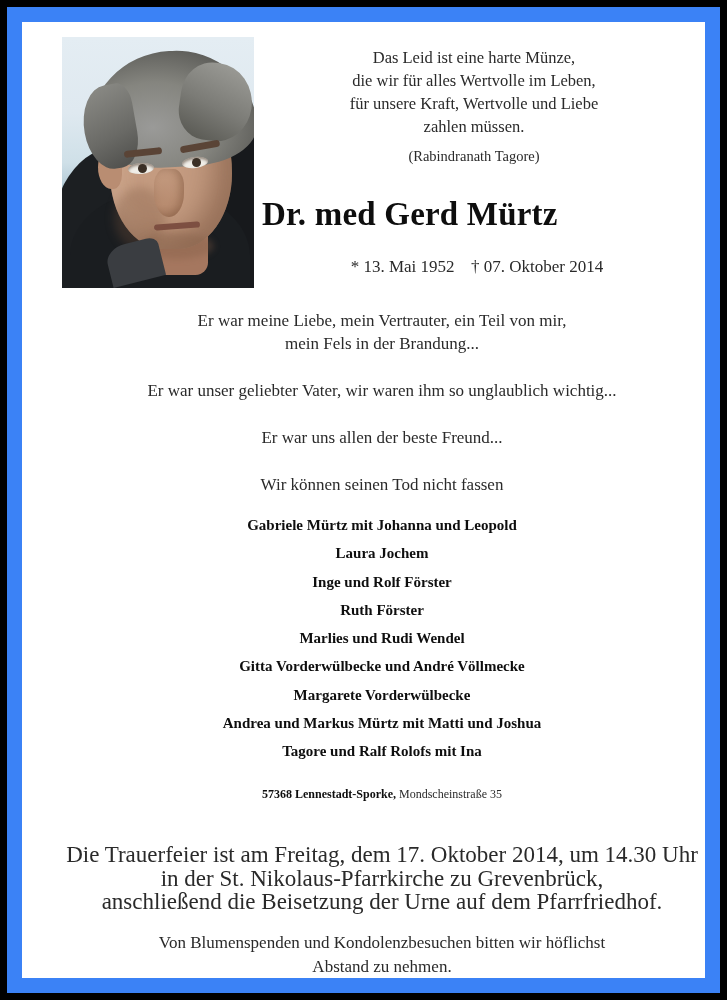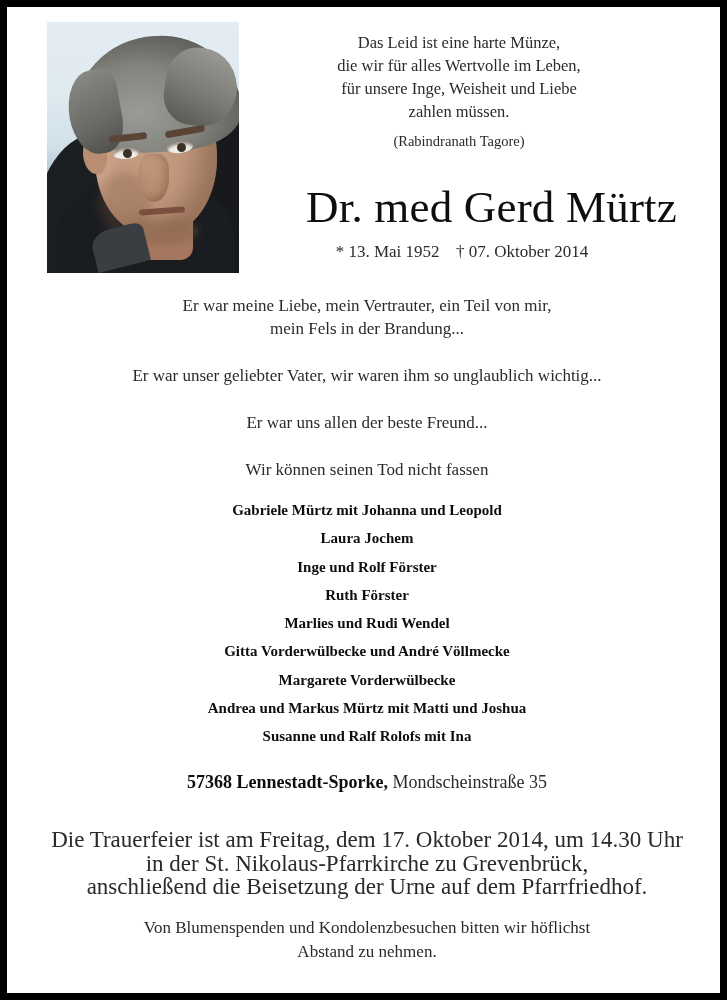--- a/index.html
+++ b/index.html
@@ -14,21 +14,21 @@
     font-family: "Liberation Serif", "DejaVu Serif", serif;
   }
 
   .notice {
     position: relative;
     box-sizing: border-box;
     width: 727px;
     height: 1000px;
     background: #3b82f6;
     border: 7px solid #000000;
-    padding: 0;
+    padding: 15px;
   }
 
   .page {
     position: relative;
     box-sizing: border-box;
     width: 100%;
     height: 100%;
     background: #ffffff;
     overflow: hidden;
   }
@@ -178,23 +178,23 @@
     font-size: 14.5px;
     line-height: 20px;
     color: #2a2a2a;
   }
 
   .deceased-name {
     position: absolute;
     left: 240px;
     top: 174px;
     width: 430px;
-    text-align: right;
-    font-size: 45px;
-    font-weight: normal;
+    text-align: left;
+    font-size: 33px;
+    font-weight: bold;
     letter-spacing: .2px;
     color: #0e0e0e;
   }
 
   .dates {
     position: absolute;
     left: 240px;
     top: 235px;
     width: 430px;
     text-align: center;
@@ -229,21 +229,21 @@
     line-height: 28.3px;
     color: #0e0e0e;
   }
 
   .address {
     position: absolute;
     left: 20px;
     top: 765px;
     width: 680px;
     text-align: center;
-    font-size: 18px;
+    font-size: 12px;
     color: #2a2a2a;
     font-family: Liberation Serif, serif;
   }
   .address .bold { font-weight: bold; color: #0e0e0e; }
 
   .ceremony {
     position: absolute;
     left: 20px;
     top: 821px;
     width: 680px;
@@ -292,21 +292,21 @@
         <div class="ph-nose"></div>
         <div class="ph-mouth"></div>
         <div class="ph-chin"></div>
         <div class="ph-collar"></div>
       </div>
     </div>
 
     <div class="quote">
       <div>Das Leid ist eine harte Münze,</div>
       <div>die wir für alles Wertvolle im Leben,</div>
-      <div>für unsere Inge, Weisheit und Liebe</div>
+      <div>für unsere Kraft, Wertvolle und Liebe</div>
       <div>zahlen müssen.</div>
       <div class="quote-attrib">(Rabindranath Tagore)</div>
     </div>
 
     <div class="deceased-name">Dr. med Gerd Mürtz</div>
 
     <div class="dates">
       <span>*</span>
       <span>13. Mai 1952</span>
       <span class="sep"></span>
@@ -324,21 +324,21 @@
 
     <div class="family">
       <div>Gabriele Mürtz mit Johanna und Leopold</div>
       <div>Laura Jochem</div>
       <div>Inge und Rolf Förster</div>
       <div>Ruth Förster</div>
       <div>Marlies und Rudi Wendel</div>
       <div>Gitta Vorderwülbecke und André Völlmecke</div>
       <div>Margarete Vorderwülbecke</div>
       <div>Andrea und Markus Mürtz mit Matti und Joshua</div>
-      <div>Susanne und Ralf Rolofs mit Ina</div>
+      <div>Tagore und Ralf Rolofs mit Ina</div>
     </div>
 
     <div class="address">
       <span class="bold">57368 Lennestadt-Sporke,</span>
       <span>Mondscheinstraße 35</span>
     </div>
 
     <div class="ceremony">
       <div>Die Trauerfeier ist am Freitag, dem 17. Oktober 2014, um 14.30 Uhr</div>
       <div>in der St. Nikolaus-Pfarrkirche zu Grevenbrück,</div>

